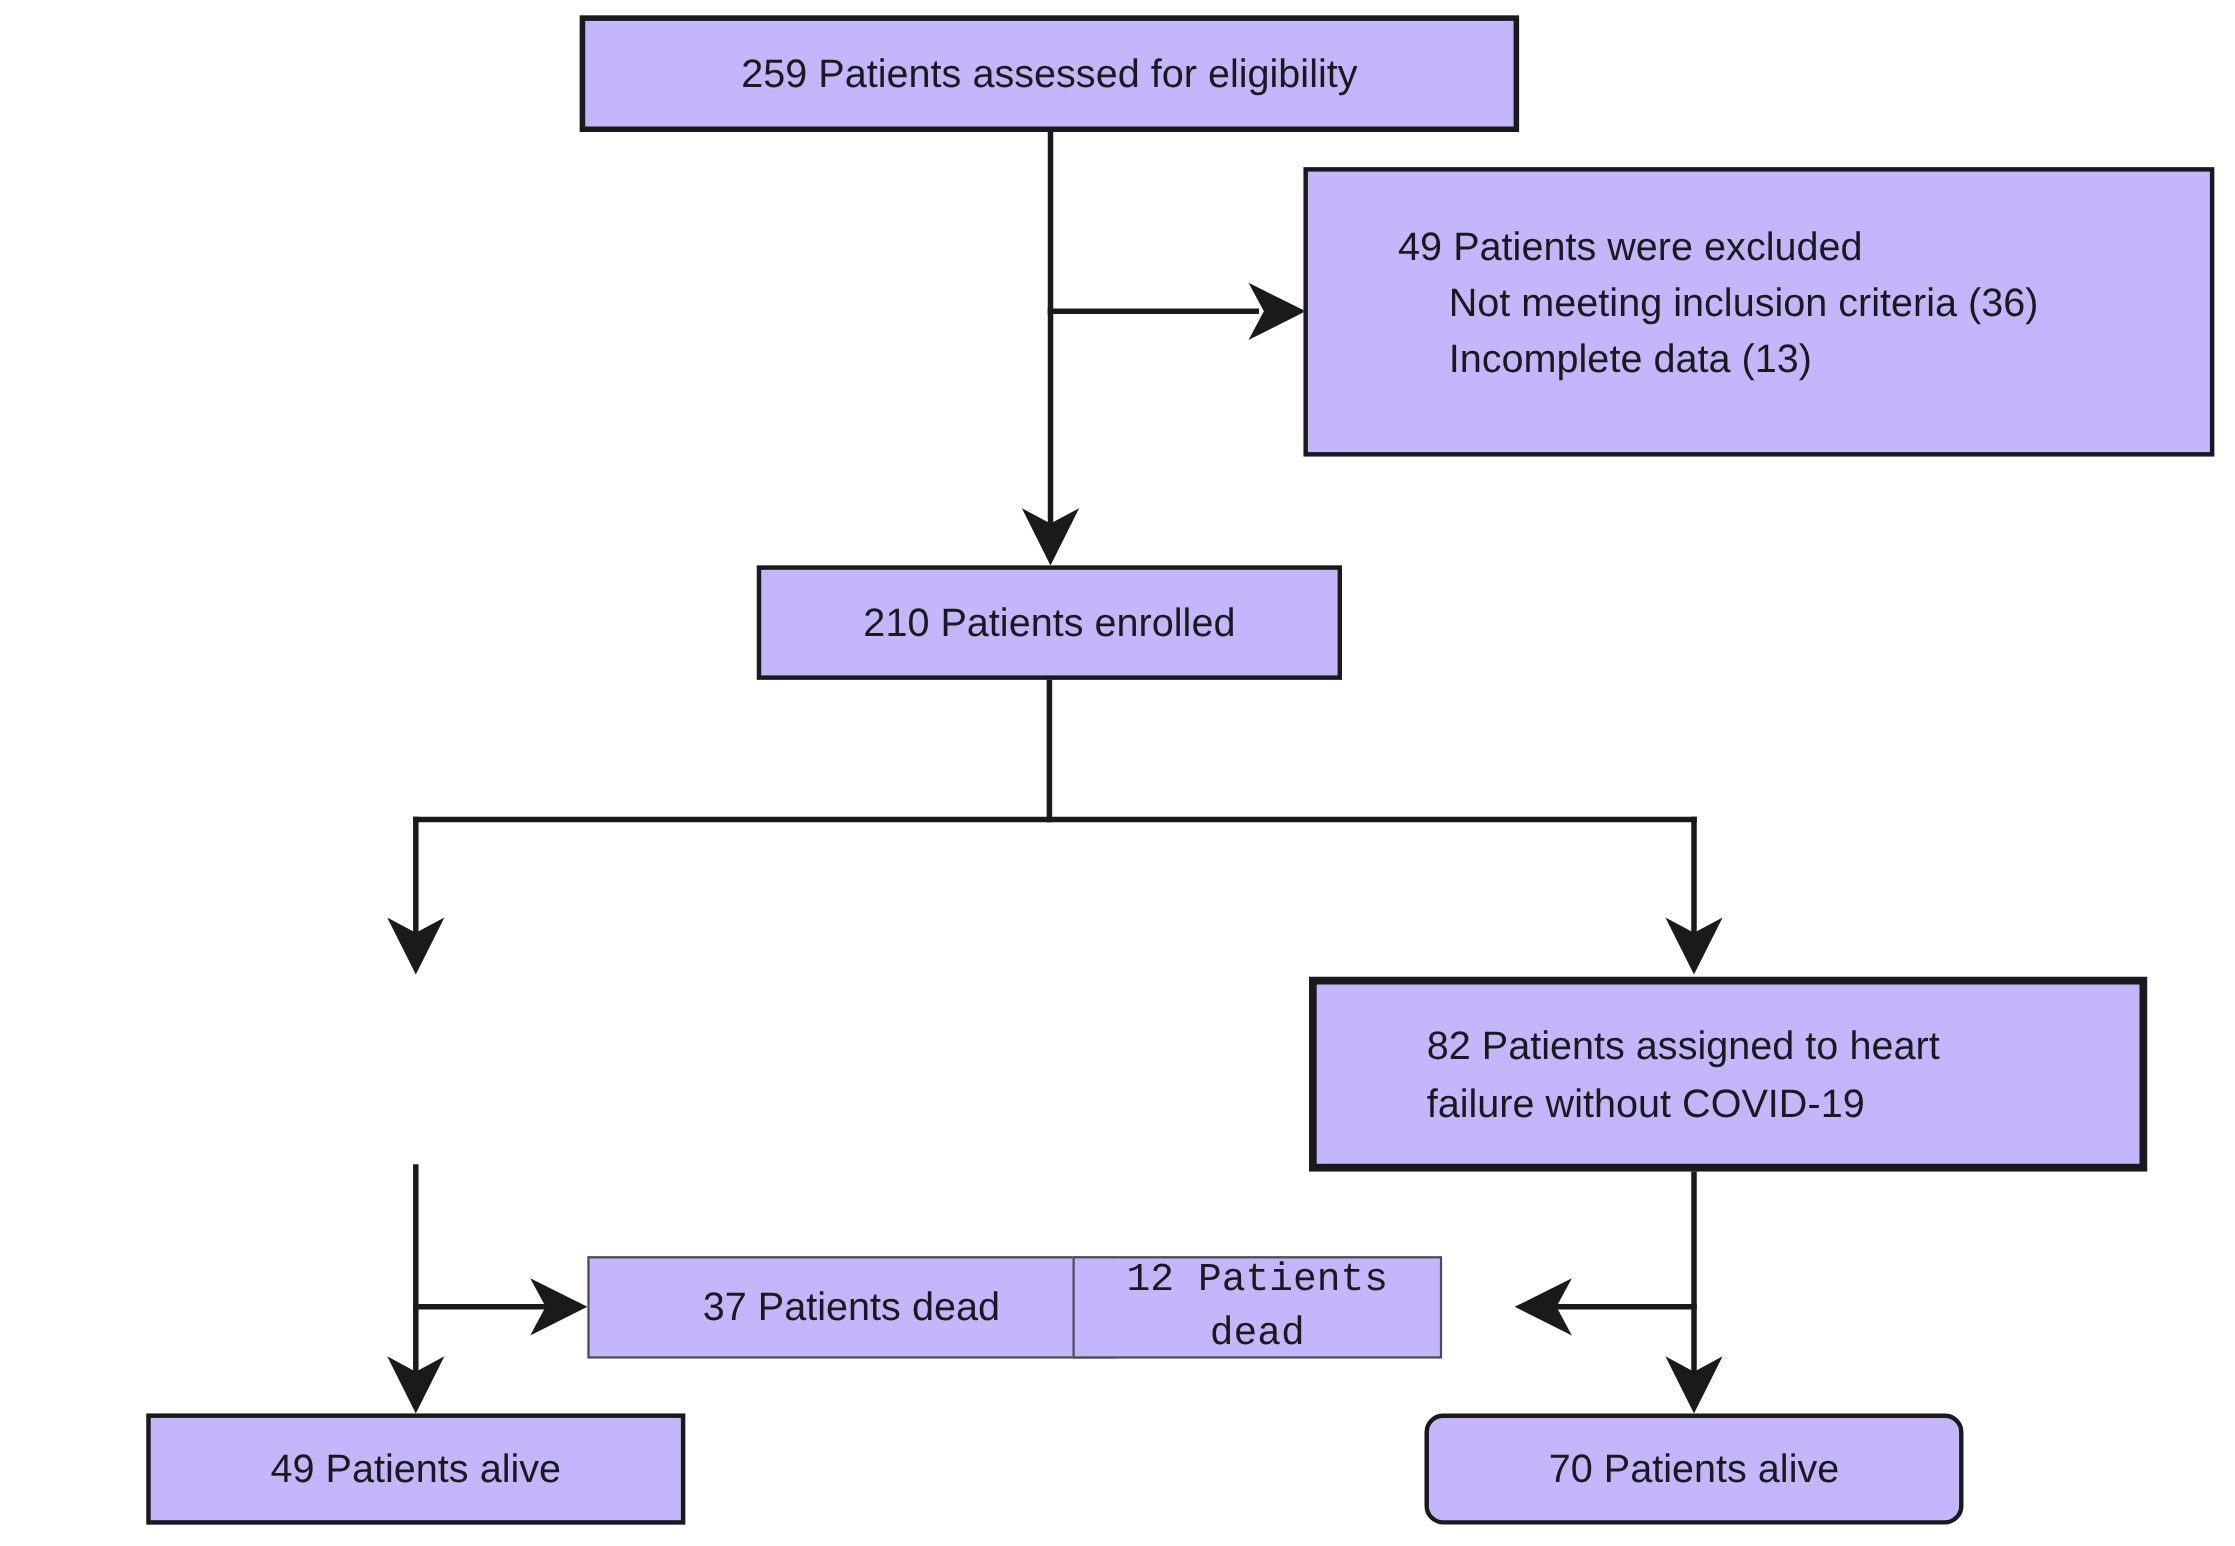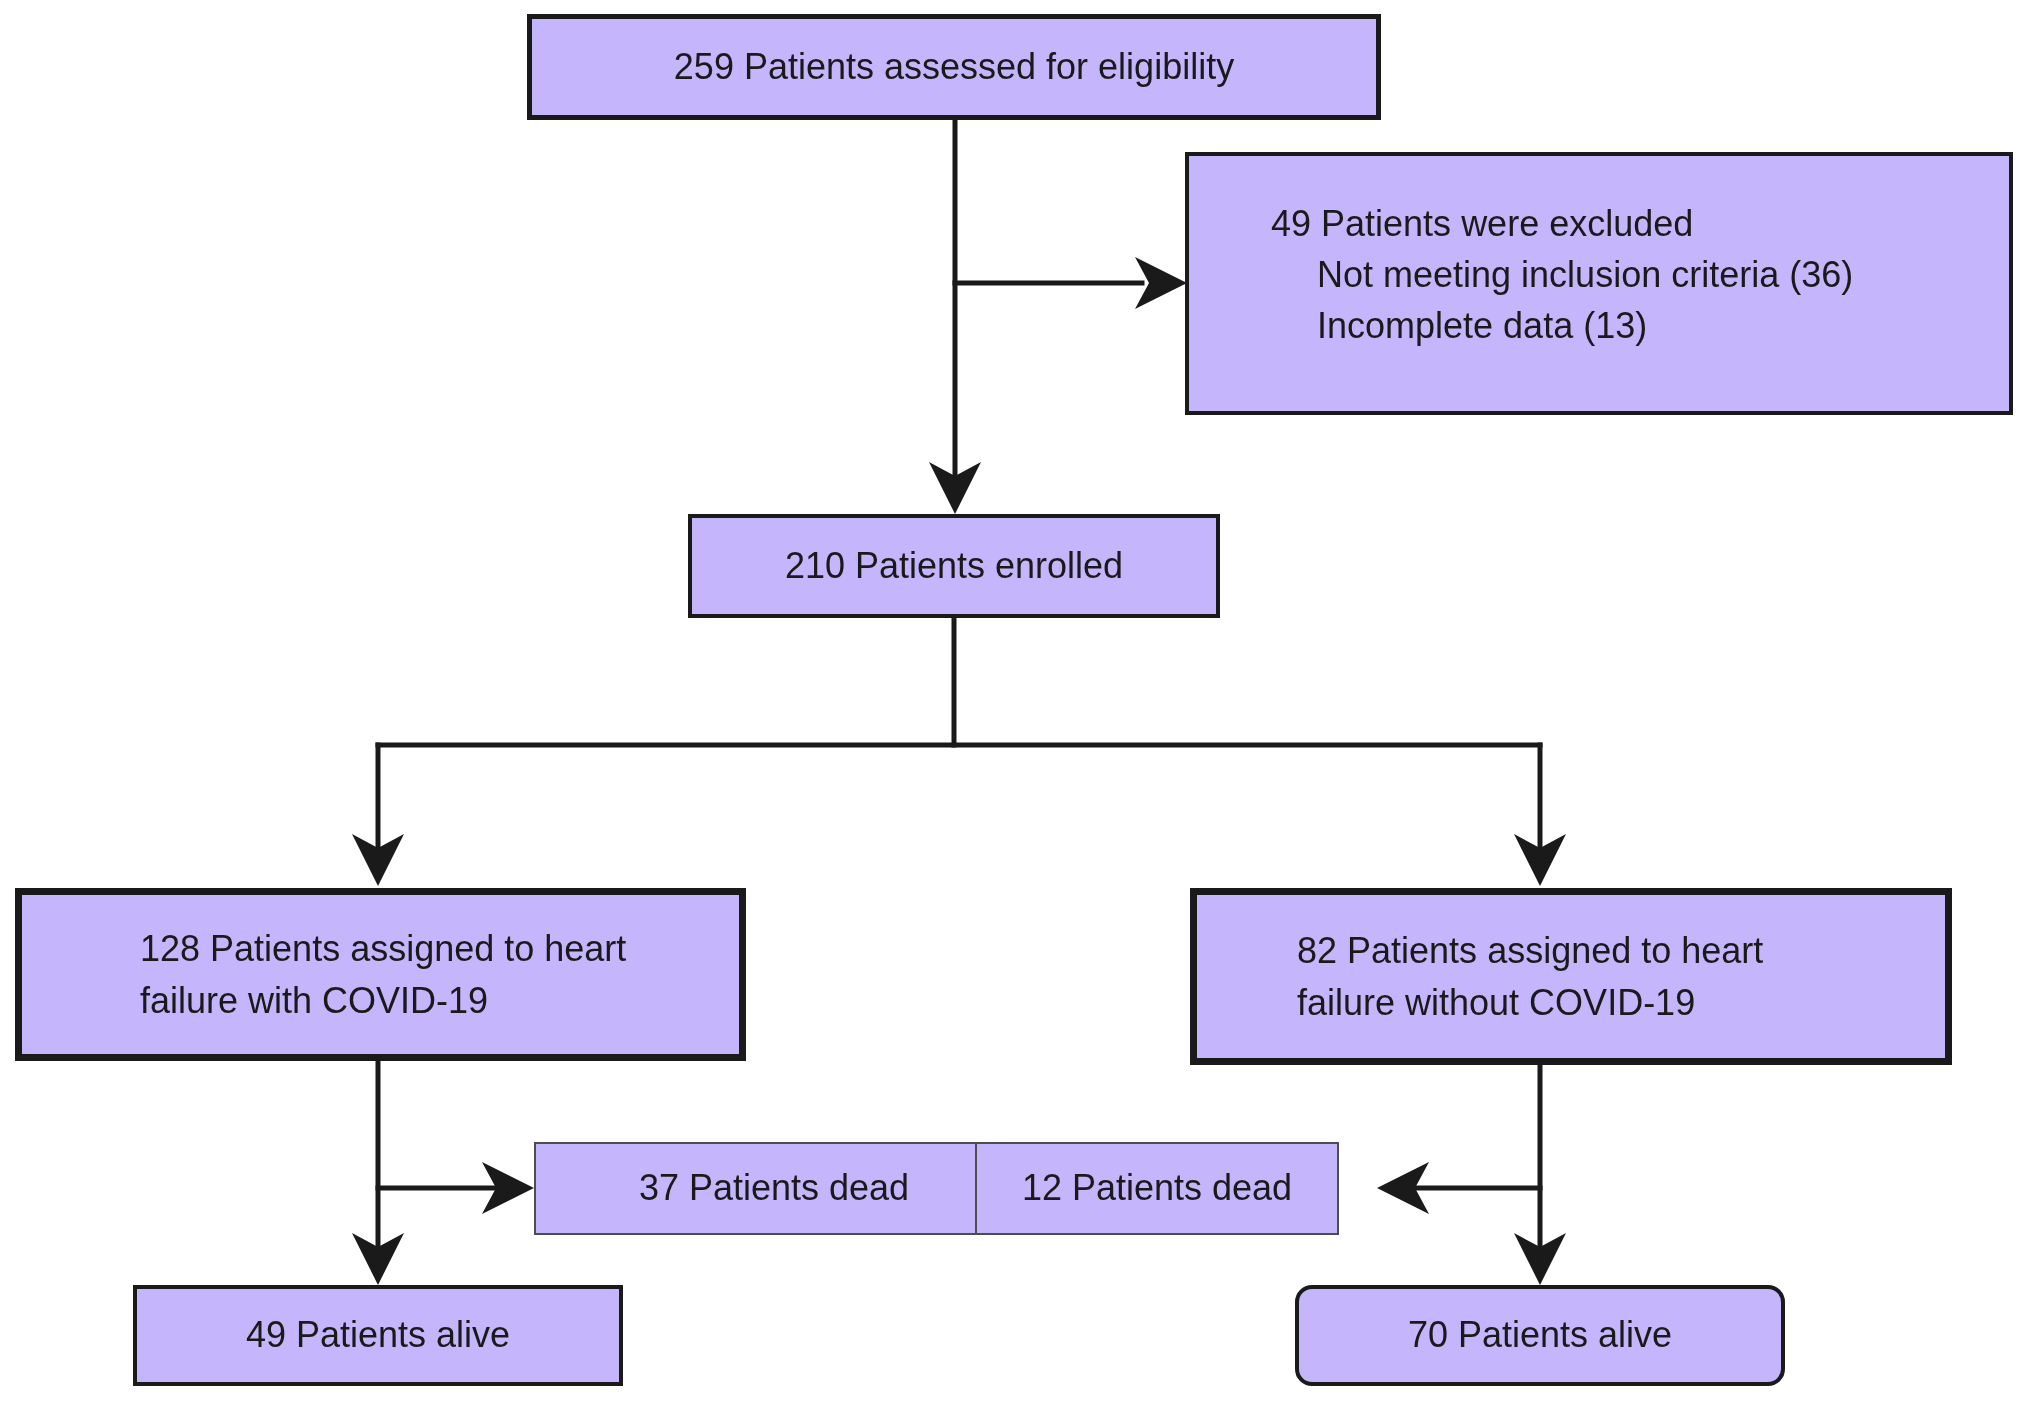--- a/index.html
+++ b/index.html
@@ -38,21 +38,21 @@
   .excluded-item { padding-left: 46px; }
   .node-enrolled { left: 688px; top: 514px; width: 532px; height: 104px; border-width: 4px; }
   .node-assign {
     border-width: 7px; justify-content: flex-start; text-align: left;
     white-space: pre-line; line-height: 1.42;
   }
   .node-hf-covid    { left: 15px;   top: 888px; width: 731px; height: 173px; padding-left: 118px; }
   .node-hf-nocovid  { left: 1190px; top: 888px; width: 762px; height: 177px; padding-left: 100px; }
   .node-dead { border-width: 2px; border-color: #4d4d4d; }
   .node-dead-covid    { left: 534px; top: 1142px; width: 480px; height: 93px; }
-  .node-dead-nocovid  { left: 975px; top: 1142px; width: 364px; height: 93px; }
+  .node-dead-nocovid  { left: 975px; top: 1142px; width: 336px; height: 93px; font-family: Liberation Mono, monospace; }
   .node-alive-covid   { left: 133px;  top: 1285px; width: 490px; height: 101px; }
   .node-alive-nocovid { left: 1295px; top: 1285px; width: 490px; height: 101px; border-radius: 17px; }
 </style>
 </head>
 <body>
 
 <div class="canvas">
 
   <svg class="connectors" viewBox="0 0 2032 1405" xmlns="http://www.w3.org/2000/svg">
     <g stroke="#1a1a1a" stroke-width="5" stroke-linecap="square" fill="none">
@@ -97,24 +97,20 @@
   <div class="node node-excluded">
     <div>49 Patients were excluded</div>
     <div class="excluded-item">Not meeting inclusion criteria (36)</div>
     <div class="excluded-item">Incomplete data (13)</div>
   </div>
 
   <div class="node node-enrolled">
     <span>210 Patients enrolled</span>
   </div>
 
-  <div class="node node-assign node-hf-covid">
-    <span>128 Patients assigned to heart
-failure with COVID-19</span>
-  </div>
 
   <div class="node node-assign node-hf-nocovid">
     <span>82 Patients assigned to heart
 failure without COVID-19</span>
   </div>
 
   <div class="node node-dead node-dead-covid">
     <span>37 Patients dead</span>
   </div>
 

